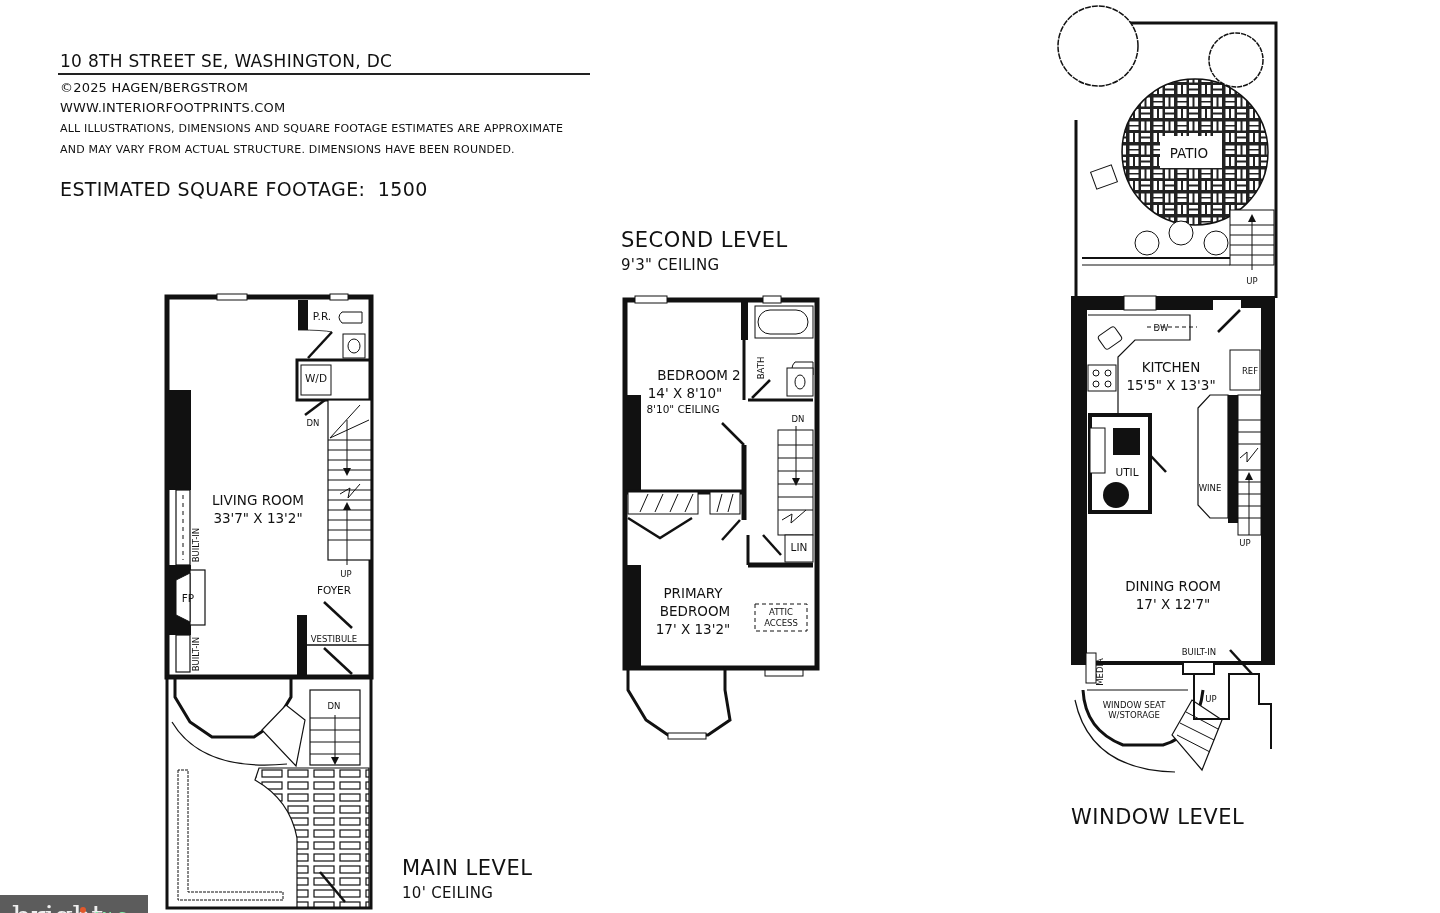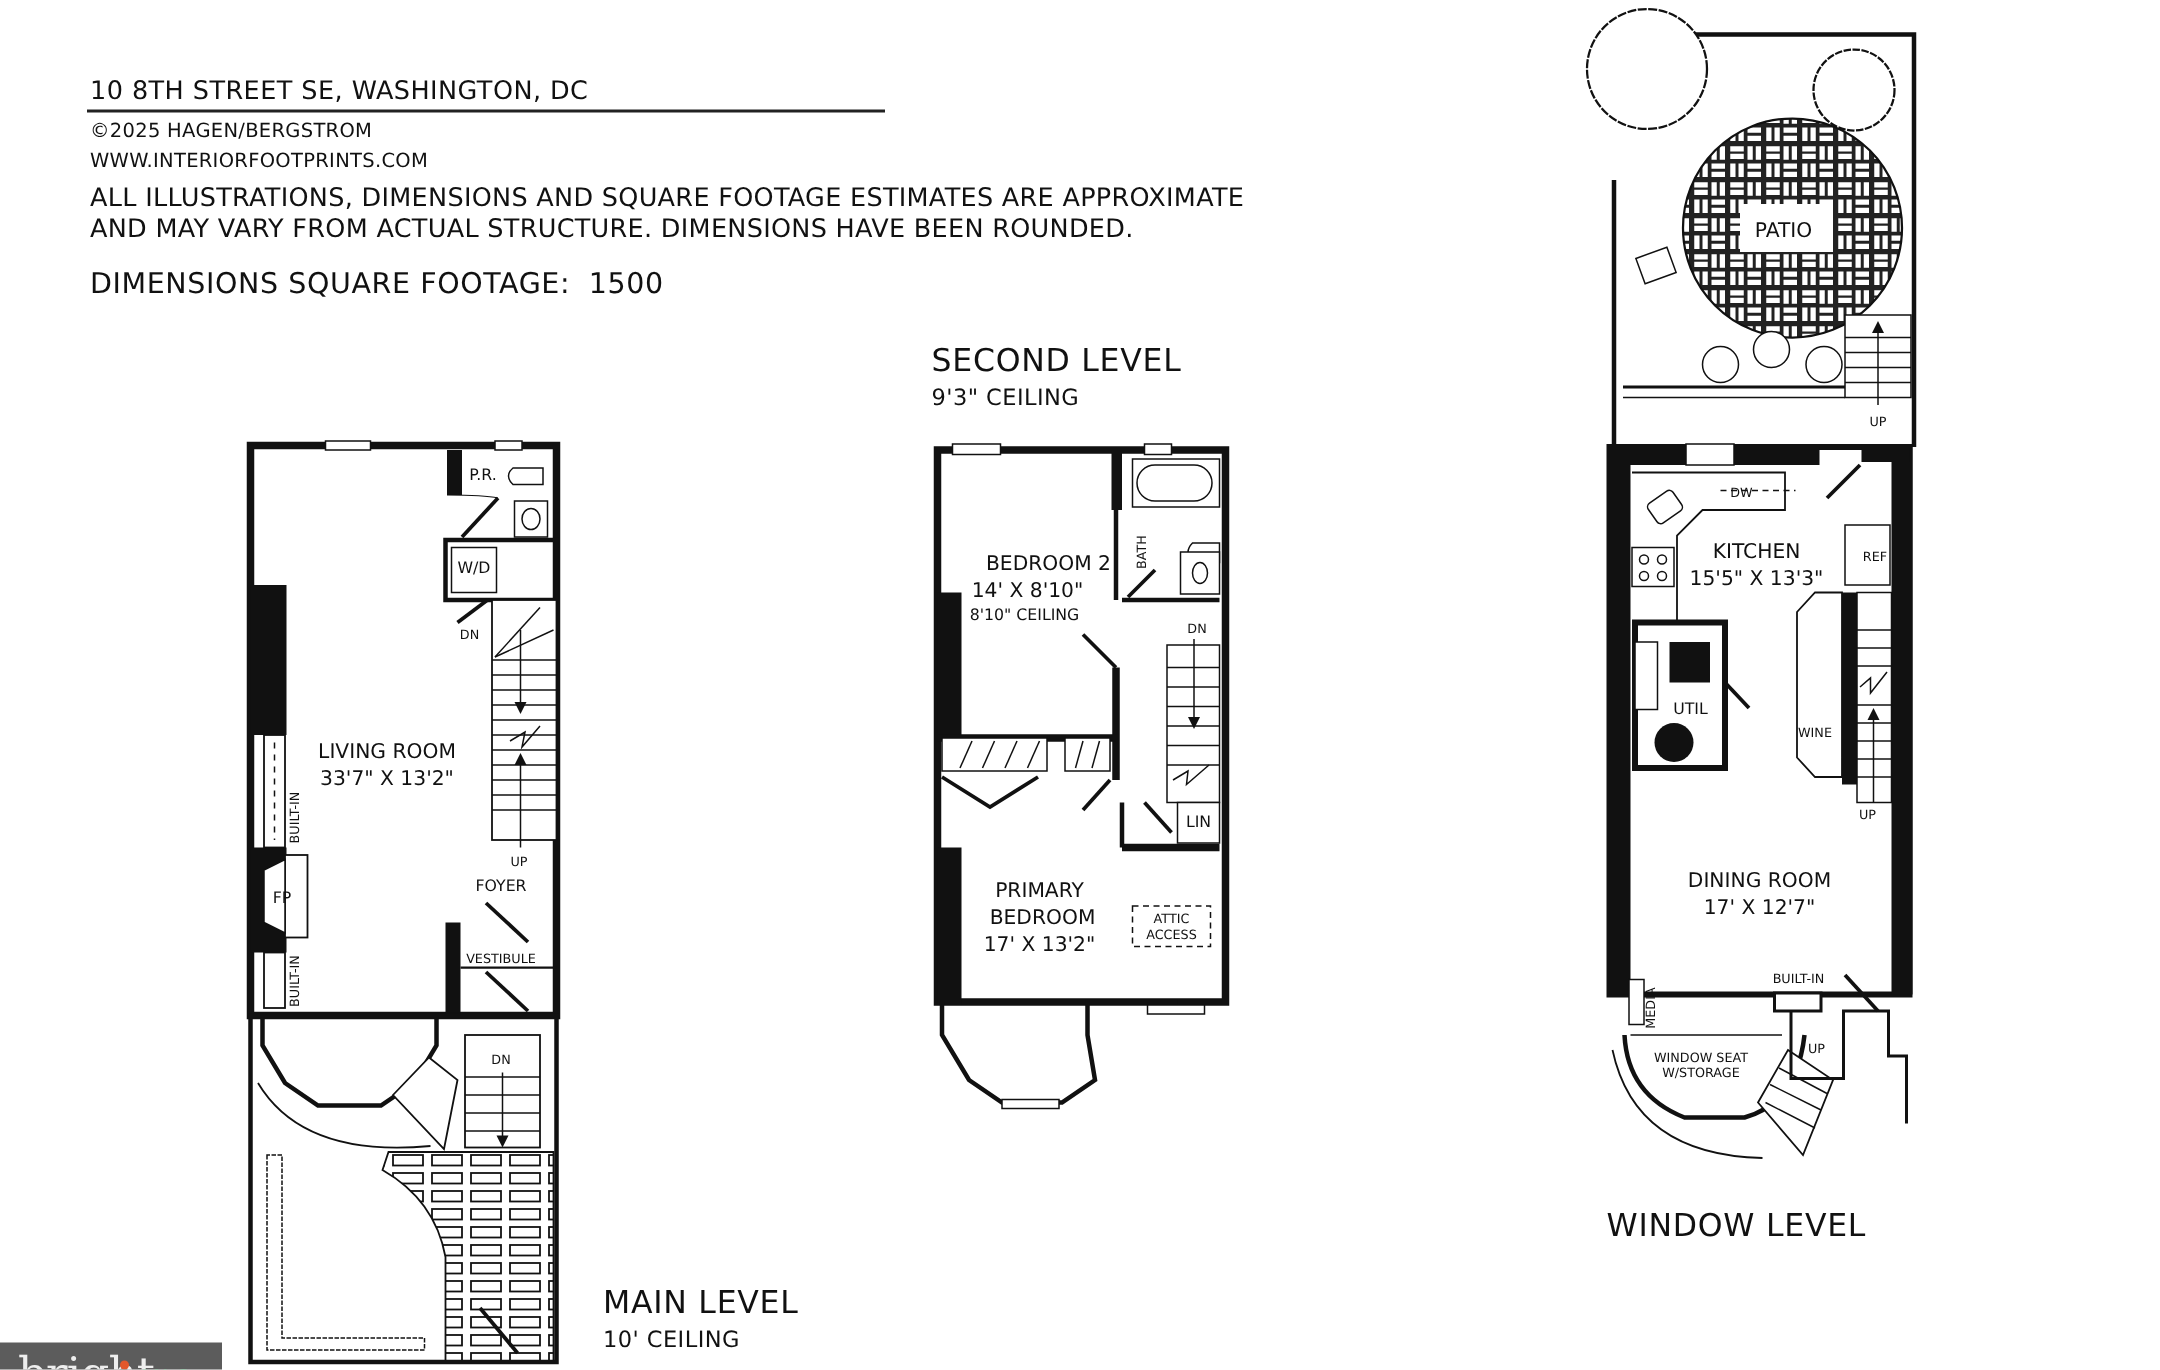--- a/index.html
+++ b/index.html
@@ -1,21 +1,21 @@
 <!DOCTYPE html>
 <html><head>
 <meta charset="utf-8">
 <style>
   html, body { margin:0; padding:0; background:#fff; }
   body { width:1440px; height:913px; position:relative; overflow:hidden; font-family:"DejaVu Sans", sans-serif; color:#111; }
   .abs { position:absolute; }
   .hdr-title { left:60px; top:51px; font-size:17px; letter-spacing:0.3px; }
   .hdr-rule { left:58px; top:73px; width:532px; height:1.5px; background:#222; }
   .hdr-line { left:60px; font-size:13px; letter-spacing:0.2px; }
-  .hdr-small { left:60px; font-size:17px; letter-spacing:0.2px; }
+  .hdr-small { left:60px; font-size:11px; letter-spacing:0.2px; }
   .sqft { left:60px; top:178px; font-size:19px; letter-spacing:0.4px; }
   .lvl-name { font-size:21px; letter-spacing:0.5px;text-align:center; }
   .lvl-ceil { font-size:15px; letter-spacing:0.3px; }
   svg text { font-family:"DejaVu Sans", sans-serif; fill:#111; }
   .room { font-size:13.5px; }
   .room-s { font-size:10.5px; }
   .tiny { font-size:8.5px; }
   .mls { left:0; top:865px; width:148px; height:57px; background:#5c5c5c;margin-top:30px; }
   .mls-b { position:absolute; left:12px; top:4px; font-family:"DejaVu Serif", serif; font-size:30px; color:#eee; letter-spacing:-0.5px; }
   .mls-dot { position:absolute; left:80px; top:12px; width:6px; height:6px; border-radius:50%; background:#e2582b; }
@@ -24,21 +24,21 @@
 </head>
 <body>
 
 <div class="abs hdr-title">10 8TH STREET SE, WASHINGTON, DC</div>
 <div class="abs hdr-rule"></div>
 <div class="abs hdr-line" style="top:80px">©2025 HAGEN/BERGSTROM</div>
 <div class="abs hdr-line" style="top:100px">WWW.INTERIORFOOTPRINTS.COM</div>
 <div class="abs hdr-small" style="top:122px">ALL ILLUSTRATIONS, DIMENSIONS AND SQUARE FOOTAGE ESTIMATES ARE APPROXIMATE</div>
 <div class="abs hdr-small" style="top:143px">AND MAY VARY FROM ACTUAL STRUCTURE. DIMENSIONS HAVE BEEN ROUNDED.</div>
 <div class="abs sqft">
-  <span>DIMENSIONS SQUARE FOOTAGE:</span>
+  <span>ESTIMATED SQUARE FOOTAGE:</span>
   <span style="margin-left:6px">1500</span>
 </div>
 
 <svg class="abs" style="left:0;top:0" width="1440" height="913">
   <defs>
     <pattern id="brick" width="26" height="12" patternUnits="userSpaceOnUse">
       <rect width="26" height="12" fill="#fff"></rect>
       <rect x="2" y="2" width="20" height="7" fill="none" stroke="#111" stroke-width="1.2"></rect>
     </pattern>
     <pattern id="basket" width="24" height="24" patternUnits="userSpaceOnUse">

